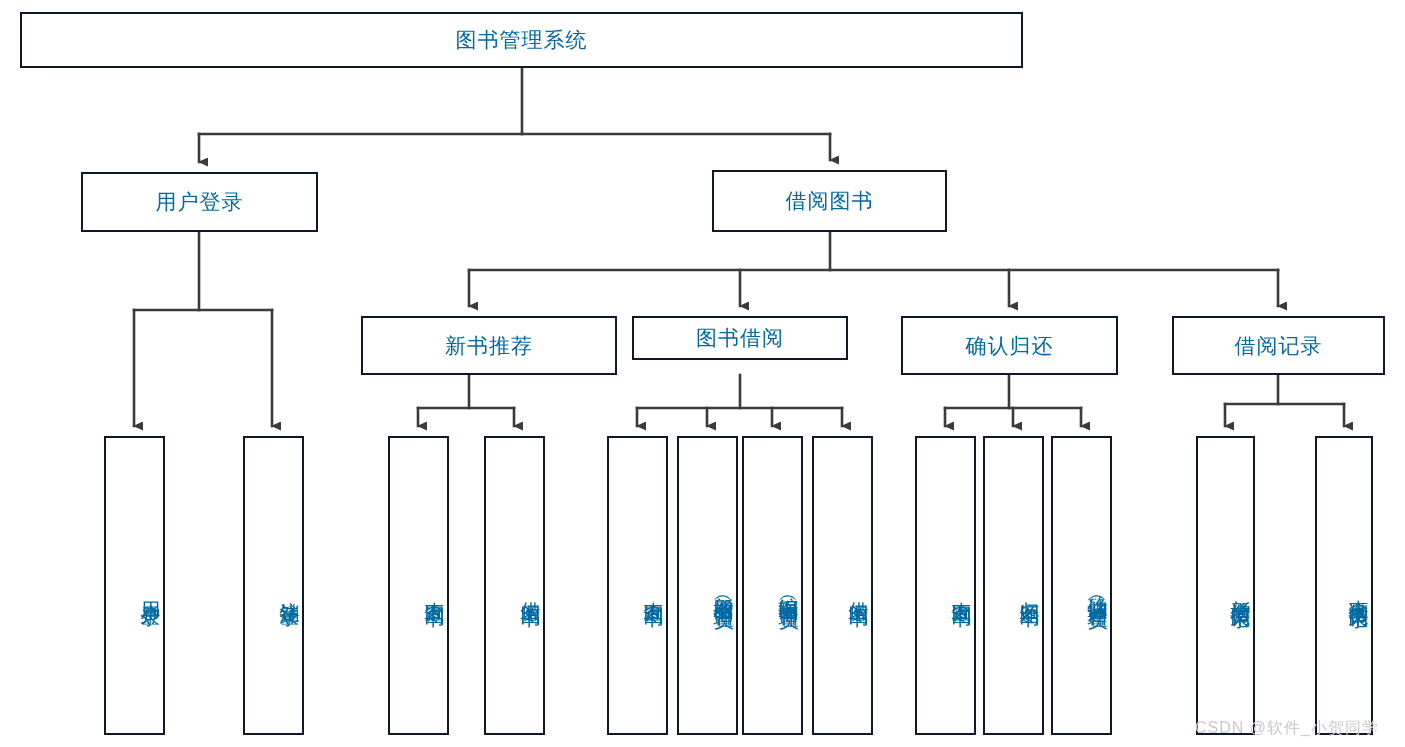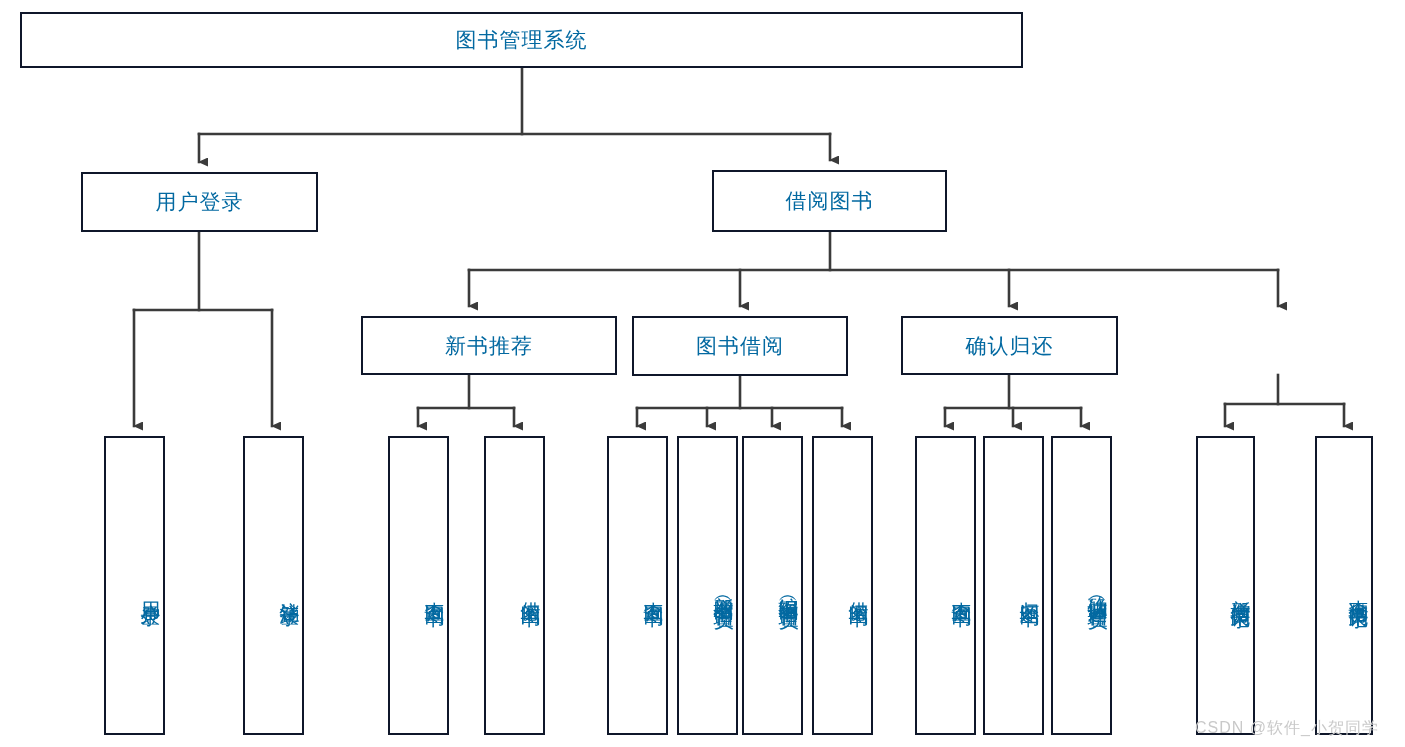--- a/index.html
+++ b/index.html
@@ -71,22 +71,23 @@
       <path d="M1344,404 L1344,426" marker-end="url(#arw)"></path>
     </g>
   </svg>
 
   <div class="node h" style="left:20px;top:12px;width:1003px;height:56px;">图书管理系统</div>
 
   <div class="node h" style="left:81px;top:172px;width:237px;height:60px;">用户登录</div>
   <div class="node h" style="left:712px;top:170px;width:235px;height:62px;">借阅图书</div>
 
   <div class="node h" style="left:361px;top:316px;width:256px;height:59px;">新书推荐</div>
-  <div class="node h" style="left:632px;top:316px;width:216px;height:60px;">图书借阅</div>
+  <div class="node h" style="left:632px;top:316px;width:216px;height:44px;">图书借阅</div>
   <div class="node h" style="left:901px;top:316px;width:217px;height:59px;">确认归还</div>
+  <div class="node h" style="left:1172px;top:316px;width:213px;height:59px;">借阅记录</div>
 
   <div class="node v" style="left:104px;top:436px;width:61px;height:299px;">用户登录</div>
   <div class="node v" style="left:243px;top:436px;width:61px;height:299px;">注销登录</div>
 
   <div class="node v" style="left:388px;top:436px;width:61px;height:299px;">查询图书</div>
   <div class="node v" style="left:484px;top:436px;width:61px;height:299px;">借阅图书</div>
 
   <div class="node v" style="left:607px;top:436px;width:61px;height:299px;">查询图书</div>
   <div class="node v" style="left:677px;top:436px;width:61px;height:299px;">新增图书（管理员）</div>
   <div class="node v" style="left:742px;top:436px;width:61px;height:299px;">编辑图书（管理员）</div>

